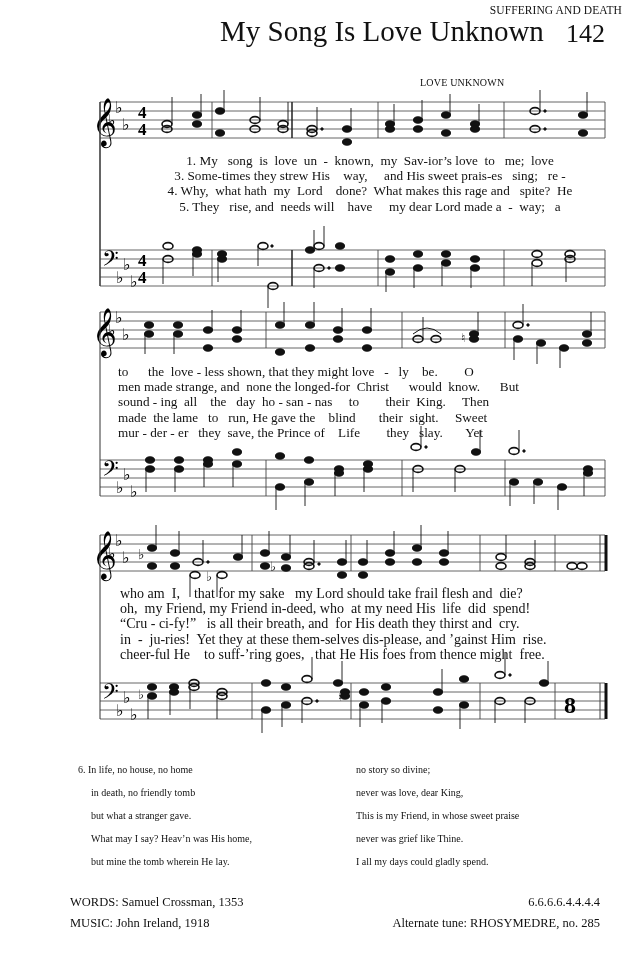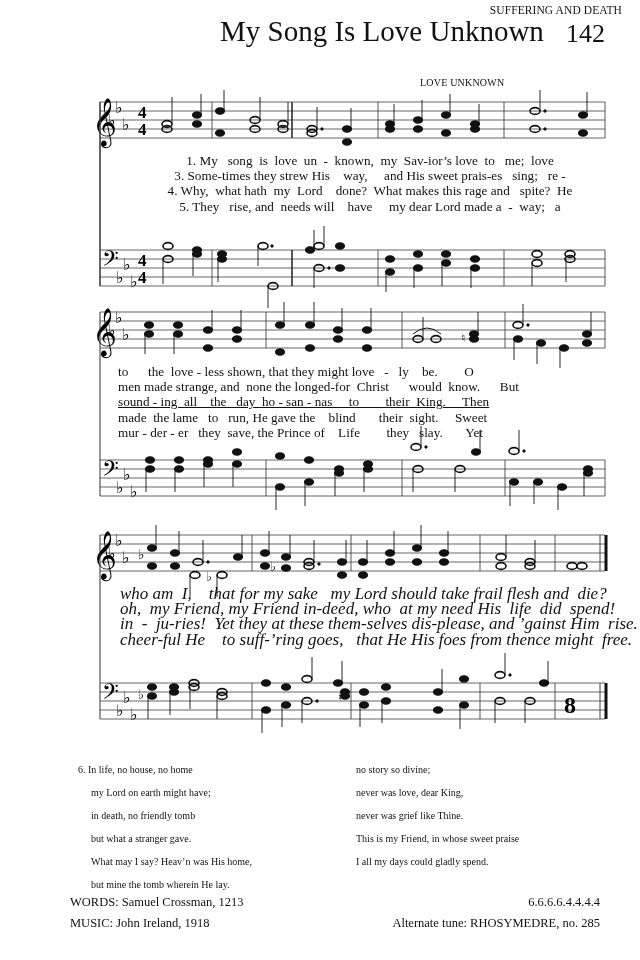--- a/index.html
+++ b/index.html
@@ -408,48 +408,48 @@
 <div class="abs" style="left:125px; top:153px; width:490px; font-size:13.2px; line-height:15.2px;text-align:center;">
   <div style="white-space:pre;">1. My   song  is  love  un  -  known,  my  Sav-ior’s love  to   me;  love</div>
   <div style="white-space:pre;">3. Some-times they strew His    way,     and His sweet prais-es   sing;   re -</div>
   <div style="white-space:pre;">4. Why,  what hath  my  Lord    done?  What makes this rage and   spite?  He</div>
   <div style="white-space:pre;">5. They   rise, and  needs will    have     my dear Lord made a  -  way;   a</div>
 </div>
 
 <div class="abs" style="left:118px; top:364px; width:500px; font-size:13.2px; line-height:15.2px;">
   <div style="white-space:pre;">to      the  love - less shown, that they might love   -   ly    be.        O</div>
   <div style="white-space:pre;">men made strange, and  none the longed-for  Christ      would  know.      But</div>
-  <div style="white-space:pre;text-decoration:underline;">sound - ing  all    the   day  ho - san - nas     to        their  King.     Then</div>
+  <div style="white-space:pre;">sound - ing  all    the   day  ho - san - nas     to        their  King.     Then</div>
   <div style="white-space:pre;">made  the lame   to   run, He gave the    blind       their  sight.     Sweet</div>
   <div style="white-space:pre;">mur - der - er   they  save, the Prince of    Life        they   slay.       Yet</div>
 </div>
 
-<div class="abs" style="left:120px; top:586px; width:500px; font-size:17px; line-height:15.2px;font-style:italic;">
+<div class="abs" style="left:120px; top:586px; width:500px; font-size:14px; line-height:15.2px;">
   <div style="white-space:pre;">who am  I,    that for my sake   my Lord should take frail flesh and  die?</div>
   <div style="white-space:pre;">oh,  my Friend, my Friend in-deed, who  at my need His  life  did  spend!</div>
+  <div style="white-space:pre;">“Cru - ci-fy!”   is all their breath, and  for His death they thirst and  cry.</div>
   <div style="white-space:pre;">in  -  ju-ries!  Yet they at these them-selves dis-please, and ’gainst Him  rise.</div>
   <div style="white-space:pre;">cheer-ful He    to suff-’ring goes,   that He His foes from thence might  free.</div>
 </div>
 
 <div class="verse-block" style="left:78px; top:751px;">
   <div>6. In life, no house, no home</div>
-  <div class="indent">my Lord on earth might have;</div>
   <div class="indent">in death, no friendly tomb</div>
   <div class="indent">but what a stranger gave.</div>
   <div class="indent">What may I say? Heav’n was His home,</div>
   <div class="indent">but mine the tomb wherein He lay.</div>
 </div>
 <div class="verse-block" style="left:343px; top:751px;">
   <div class="indent">no story so divine;</div>
   <div class="indent">never was love, dear King,</div>
+  <div class="indent">This is my Friend, in whose sweet praise</div>
   <div class="indent">never was grief like Thine.</div>
-  <div class="indent">This is my Friend, in whose sweet praise</div>
   <div class="indent">I all my days could gladly spend.</div>
 </div>
 
 <div class="abs footer" style="left:70px; top:892px;">
-  <div>WORDS: Samuel Crossman, 1213</div>
+  <div>WORDS: Samuel Crossman, 1353</div>
   <div>MUSIC: John Ireland, 1918</div>
 </div>
 <div class="abs footer" style="right:40px; top:892px; text-align:right;">
   <div>6.6.6.6.4.4.4.4</div>
   <div>Alternate tune: RHOSYMEDRE, no. 285</div>
 </div>
 
 </body></html>

